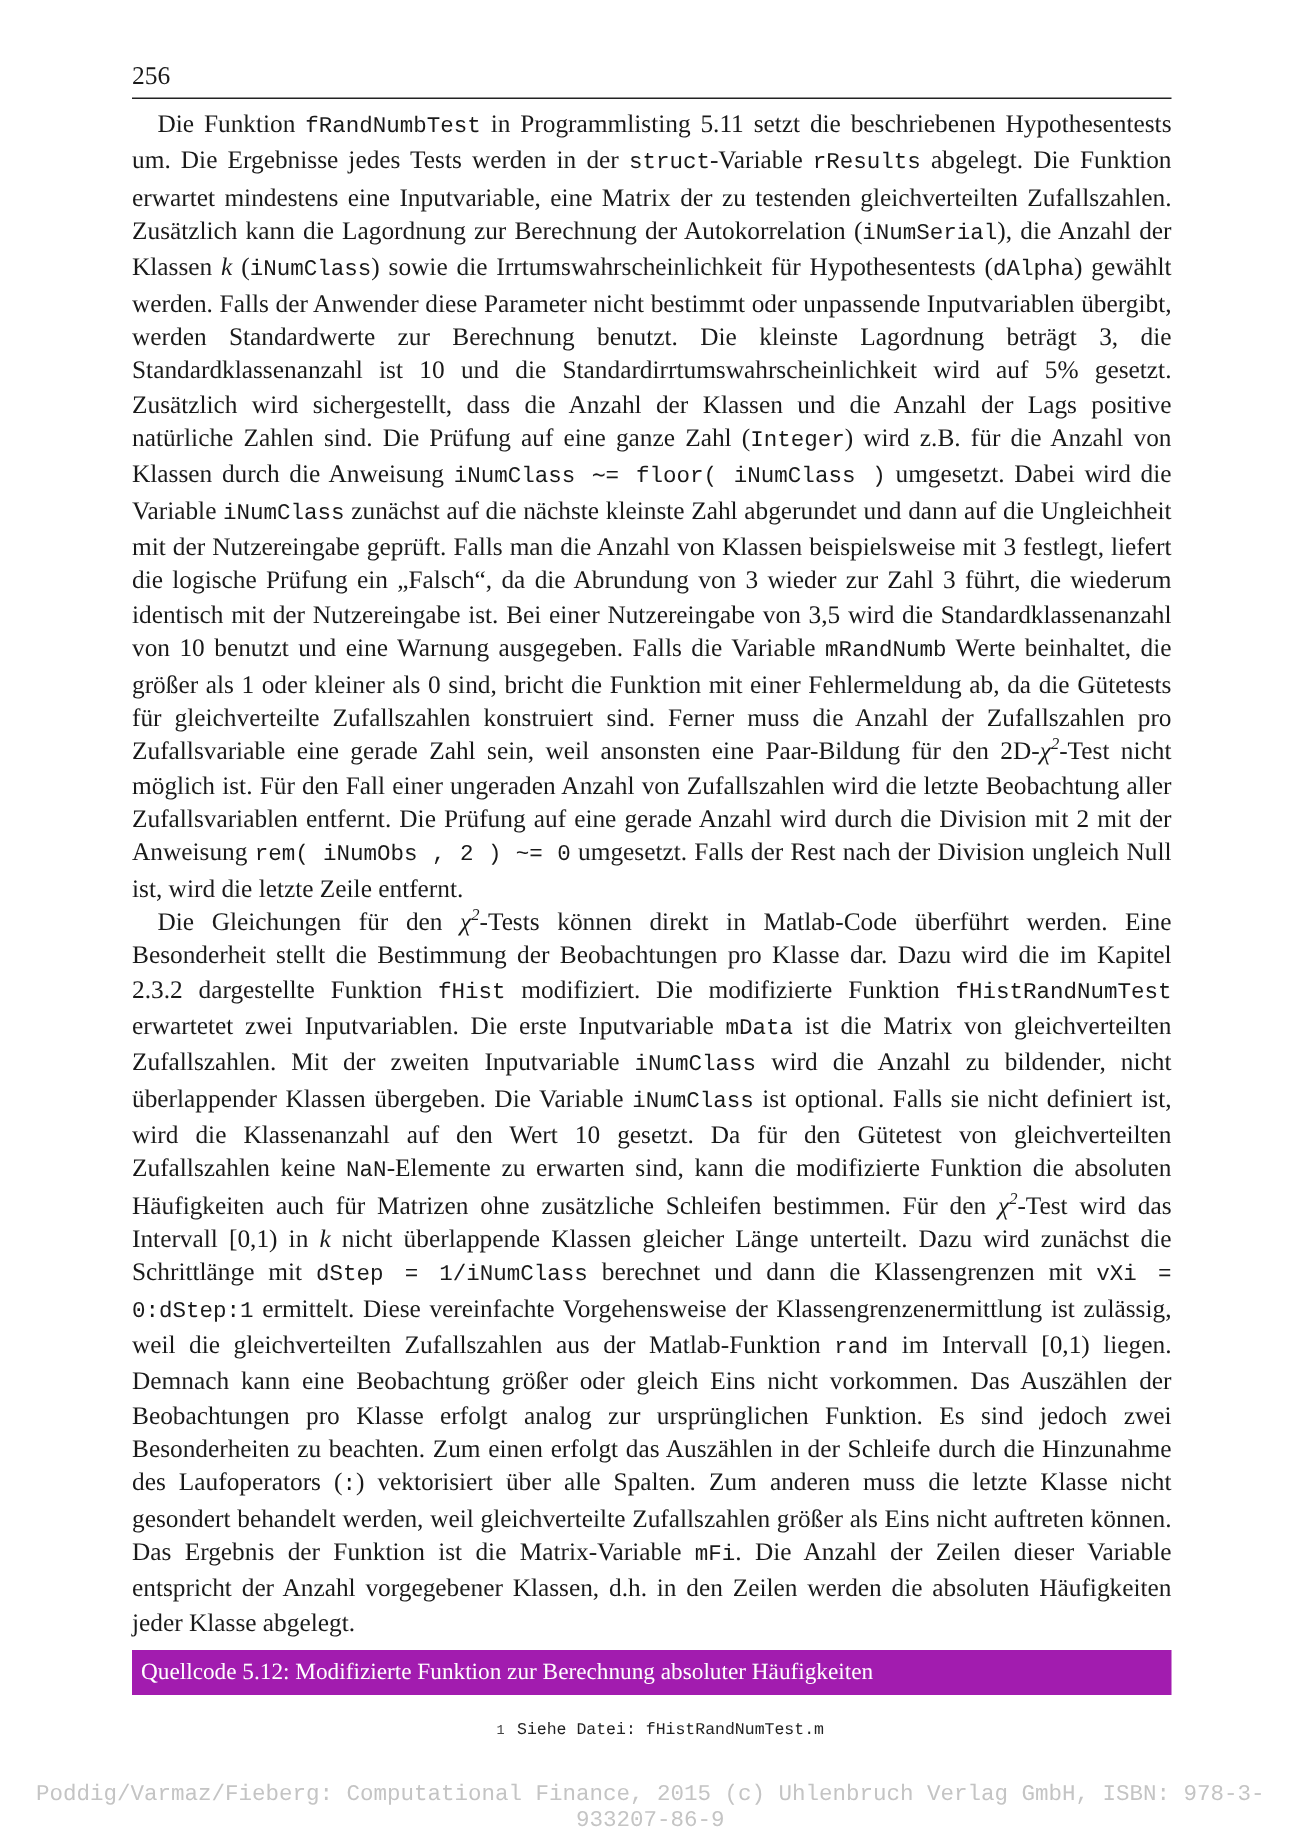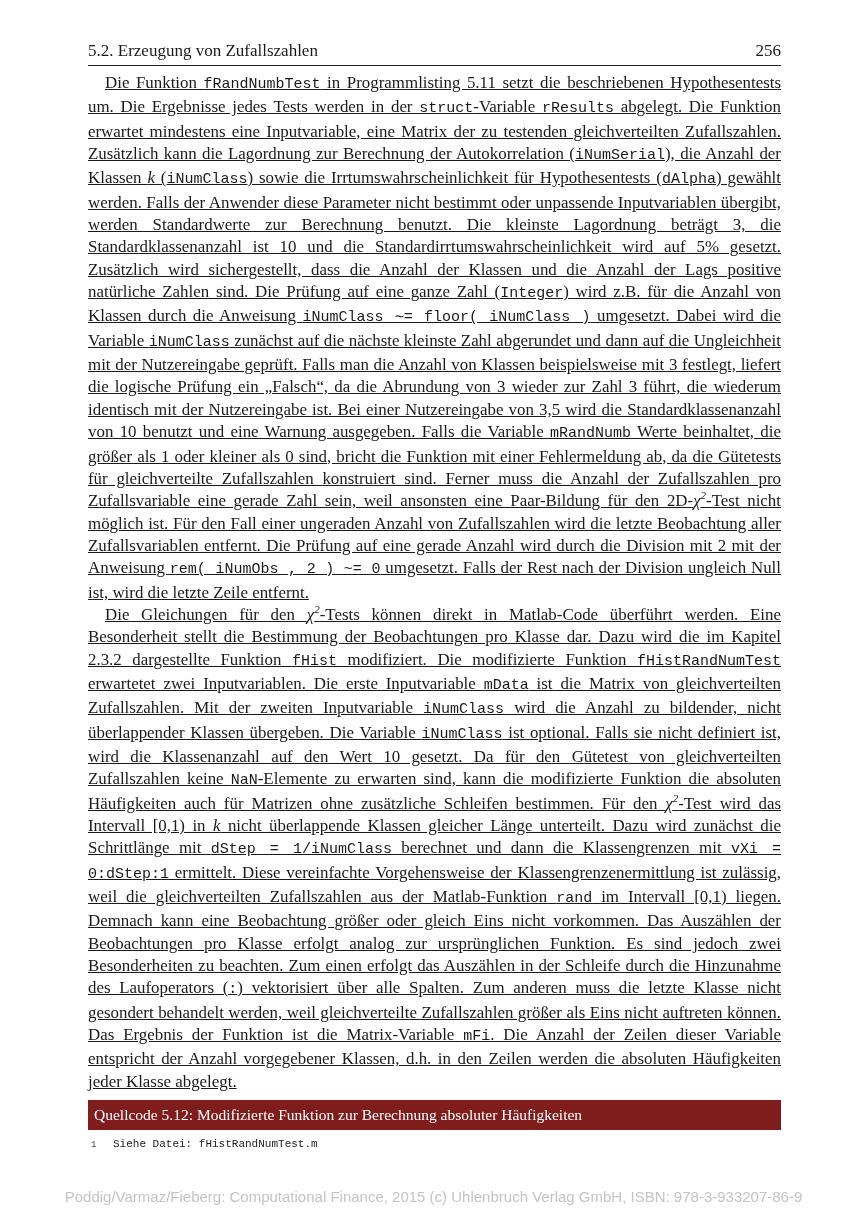--- a/index.html
+++ b/index.html
@@ -4,39 +4,38 @@
 <style>
   html, body { margin: 0; padding: 0; background: #ffffff; }
   body { width: 867px; height: 1227px; position: relative; overflow: hidden;
          font-family: "Liberation Serif", "DejaVu Serif", serif; color: #1a1a1a; }
   .page { position: absolute; left: 88px; top: 40px; width: 693px; }
   .running-head { display: flex; justify-content: space-between; align-items: flex-end;
                   font-size: 17px; line-height: 22px; padding-bottom: 3px;
                   border-bottom: 1px solid #222; }
   .body-text { margin-top: 6px; font-size: 16.9px; line-height: 22.35px; text-align: justify;
                hyphens: manual; }
-  .body-text p { margin: 0; text-indent: 17px; text-decoration: underline; }
+  .body-text p { margin: 0; text-indent: 17px; }
   .mono { font-family: "Liberation Mono", "DejaVu Sans Mono", monospace; font-size: 15px; }
   .it { font-style: italic; }
   sup { font-size: 11px; line-height: 0; }
-  .caption-bar { margin-top: 7px; background: #7f1d1d; color: #ffffff; font-size: 15.5px;
+  .caption-bar { margin-top: 7px; background: #a21caf; color: #ffffff; font-size: 15.5px;
                  line-height: 30px; height: 30px; padding-left: 6px; }
-  .code-line { margin-top: 6px; font-family: "Liberation Mono", "DejaVu Sans Mono", monospace;
-               font-size: 11px; line-height: 16px; color: #222; }
+  .code-line { margin-top: 16px; font-family: "Liberation Mono", "DejaVu Sans Mono", monospace;
+               font-size: 11px; line-height: 16px; color: #222; text-align: center; }
   .code-line .lnum { display: inline-block; width: 22px; padding-left: 3px; color: #444; font-size: 9px; }
   .after-code { margin-top: 10px; }
   .footer { position: absolute; left: 0; width: 867px; top: 1188px; text-align: center;
-            font-family: Liberation Sans, sans-serif; font-size: 15px; color: #c4c4c4; }
+            font-family: Liberation Mono, monospace; font-size: 15px; color: #c4c4c4; }
 </style>
 </head>
 <body>
 
 <div class="page">
   <div class="running-head">
-    <span>5.2.  Erzeugung von Zufallszahlen</span>
     <span>256</span>
   </div>
 
   <div class="body-text">
     <p>Die Funktion <span class="mono">fRandNumbTest</span> in Programmlisting 5.11 setzt die beschriebenen Hypothesen­tests um. Die Ergebnisse jedes Tests werden in der <span class="mono">struct</span>-Variable <span class="mono">rResults</span> abgelegt. Die Funktion erwartet mindestens eine Inputvariable, eine Matrix der zu testenden gleichverteilten Zu­fallszahlen. Zusätzlich kann die Lagordnung zur Berechnung der Autokorrelation (<span class="mono">iNumSerial</span>), die Anzahl der Klassen <span class="it">k</span> (<span class="mono">iNumClass</span>) sowie die Irrtumswahrscheinlichkeit für Hypothesentests (<span class="mono">dAlpha</span>) gewählt werden. Falls der Anwender diese Parameter nicht bestimmt oder unpassende Inputvariablen übergibt, werden Standardwerte zur Berechnung benutzt. Die kleinste Lagordnung beträgt 3, die Standardklassenanzahl ist 10 und die Standardirrtumswahrscheinlichkeit wird auf 5% gesetzt. Zusätzlich wird sichergestellt, dass die Anzahl der Klassen und die Anzahl der Lags positive natürliche Zahlen sind. Die Prüfung auf eine ganze Zahl (<span class="mono">Integer</span>) wird z.B. für die Anzahl von Klassen durch die Anweisung <span class="mono">iNumClass ∼= floor( iNumClass )</span> umgesetzt. Dabei wird die Variable <span class="mono">iNumClass</span> zunächst auf die nächste kleinste Zahl abgerundet und dann auf die Ungleichheit mit der Nutzereingabe geprüft. Falls man die Anzahl von Klassen beispiels­weise mit 3 festlegt, liefert die logische Prüfung ein „Falsch“, da die Abrundung von 3 wieder zur Zahl 3 führt, die wiederum identisch mit der Nutzereingabe ist. Bei einer Nutzereingabe von 3,5 wird die Standardklassenanzahl von 10 benutzt und eine Warnung ausgegeben. Falls die Variable <span class="mono">mRandNumb</span> Werte beinhaltet, die größer als 1 oder kleiner als 0 sind, bricht die Funktion mit einer Fehlermeldung ab, da die Gütetests für gleichverteilte Zufallszahlen konstruiert sind. Ferner muss die Anzahl der Zufallszahlen pro Zufallsvariable eine gerade Zahl sein, weil ansonsten eine Paar-Bildung für den 2D-<span class="it">χ<sup>2</sup></span>-Test nicht möglich ist. Für den Fall einer ungeraden Anzahl von Zufallszahlen wird die letzte Beobachtung aller Zufallsvariablen entfernt. Die Prüfung auf eine gerade Anzahl wird durch die Division mit 2 mit der Anweisung <span class="mono">rem( iNumObs , 2 ) ~= 0</span> umgesetzt. Falls der Rest nach der Division ungleich Null ist, wird die letzte Zeile entfernt.</p>
     <p>Die Gleichungen für den <span class="it">χ<sup>2</sup></span>-Tests können direkt in Matlab-Code überführt werden. Eine Besonderheit stellt die Bestimmung der Beobachtungen pro Klasse dar. Dazu wird die im Kapitel 2.3.2 dargestellte Funktion <span class="mono">fHist</span> modifiziert. Die modifizierte Funktion <span class="mono">fHistRandNumTest</span> erwartetet zwei Inputvariablen. Die erste Inputvariable <span class="mono">mData</span> ist die Matrix von gleichverteilten Zufallszahlen. Mit der zweiten Inputvariable <span class="mono">iNumClass</span> wird die Anzahl zu bildender, nicht überlappender Klassen übergeben. Die Variable <span class="mono">iNumClass</span> ist optional. Falls sie nicht definiert ist, wird die Klassenanzahl auf den Wert 10 gesetzt. Da für den Gütetest von gleichverteilten Zufallszahlen keine <span class="mono">NaN</span>-Elemente zu erwarten sind, kann die modifizierte Funktion die absoluten Häufigkeiten auch für Matrizen ohne zusätzliche Schleifen bestimmen. Für den <span class="it">χ<sup>2</sup></span>-Test wird das Intervall [0,1) in <span class="it">k</span> nicht überlappende Klassen gleicher Länge unterteilt. Dazu wird zunächst die Schrittlänge mit <span class="mono">dStep = 1/iNumClass</span> berechnet und dann die Klassengrenzen mit <span class="mono">vXi = 0:dStep:1</span>  ermittelt. Diese vereinfachte Vorgehensweise der Klassengrenzenermittlung ist zulässig, weil die gleichverteilten Zufallszahlen aus der Matlab-Funktion <span class="mono">rand</span> im Intervall [0,1) liegen. Demnach kann eine Beobachtung größer oder gleich Eins nicht vorkommen. Das Auszählen der Beobachtungen pro Klasse erfolgt analog zur ursprünglichen Funktion. Es sind jedoch zwei Besonderheiten zu beachten. Zum einen erfolgt das Auszählen in der Schleife durch die Hinzunahme des Laufoperators (<span class="mono">:</span>) vektorisiert über alle Spalten. Zum anderen muss die letzte Klasse nicht gesondert behandelt werden, weil gleichverteilte Zufallszahlen größer als Eins nicht auftreten können. Das Ergebnis der Funktion ist die Matrix-Variable <span class="mono">mFi</span>. Die Anzahl der Zeilen dieser Variable entspricht der Anzahl vorgegebener Klassen, d.h. in den Zeilen werden die absoluten Häufigkeiten jeder Klasse abgelegt.</p>
   </div>
 
   <div class="caption-bar">Quellcode 5.12: Modifizierte Funktion zur Berechnung absoluter Häufigkeiten</div>
   <div class="code-line">

